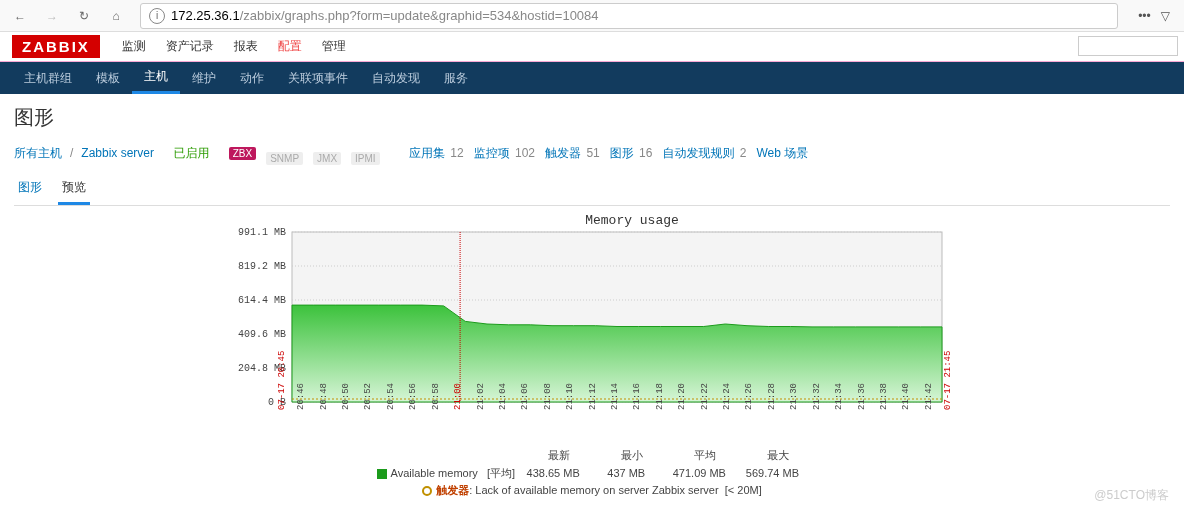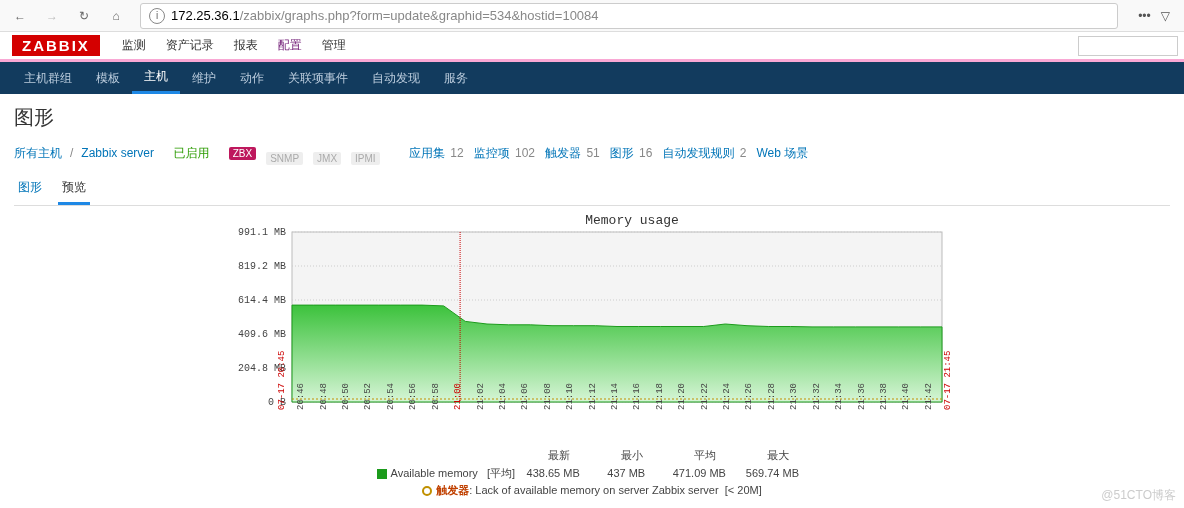--- a/index.html
+++ b/index.html
@@ -8,24 +8,24 @@
 
 .browser-bar { height: 32px; background: #f9f9f9; border-bottom: 1px solid #ddd; display: flex; align-items: center; padding: 0 8px; gap: 8px; }
 .nav-btn { width: 24px; height: 24px; display: flex; align-items: center; justify-content: center; color: #666; cursor: pointer; border-radius: 3px; }
 .url-bar { flex: 1; height: 26px; border: 1px solid #ccc; border-radius: 3px; background: #fff; display: flex; align-items: center; padding: 0 8px; margin: 0 12px 0 4px; color: #555; font-size: 13px; }
 .url-info { width: 16px; height: 16px; border: 1px solid #888; border-radius: 50%; text-align: center; line-height: 14px; font-size: 10px; margin-right: 6px; color: #666; }
 .url-host { color: #000; }
 .url-path { color: #888; }
 .br-right { display: flex; gap: 10px; color: #555; padding-right: 6px; }
 
 
-.zbx-header { height: 30px; background: #fff; border-bottom: 3px solid #f9a8d4; display: flex; align-items: stretch; padding-left: 12px; }
+.zbx-header { height: 30px; background: #fff; border-bottom: 1px solid #f9a8d4; display: flex; align-items: stretch; padding-left: 12px; }
 .zbx-logo { background: #d40000; color: #fff; font-weight: bold; font-size: 15px; letter-spacing: 2px; padding: 0 10px; display: flex; align-items: center; margin: 3px 12px 3px 0; }
 .main-nav a { display: inline-flex; align-items: center; height: 100%; padding: 0 10px; color: #333; text-decoration: none; font-size: 12px; }
-.main-nav a.active { color: #701a75; }
+.main-nav a.active { color: #ef4444; }
 .hdr-search { margin-left: auto; width: 100px; height: 20px; border: 1px solid #ccc; margin-top: 4px; margin-right: 6px; }
 
 
 .sub-nav { height: 32px; background: #123b5e; display: flex; align-items: stretch; padding-left: 12px; }
 .sub-nav a { display: inline-flex; align-items: center; color: #bcd; padding: 8px 12px; text-decoration: none; font-size: 12px; }
 .sub-nav a.active { color: #fff; border-bottom: 3px solid #1e88e5; }
 
 
 .page { padding: 10px 14px; }
 .page-title { font-size: 20px; color: #333; margin-bottom: 10px; font-weight: normal; }
@@ -55,21 +55,21 @@
 .legend { font-family: "Courier New", monospace; font-size: 11px; text-align: center; margin-top: 2px; line-height: 1.6; }
 .legend .sq { display: inline-block; width: 10px; height: 10px; background: #1c9b1c; vertical-align: middle; margin-right: 4px; }
 .legend .cir { display: inline-block; width: 10px; height: 10px; border: 2px solid #c09000; border-radius: 50%; vertical-align: middle; margin-right: 4px; }
 .legend .hdr { display: inline-block; width: 70px; text-align: center; }
 
 
 .btns { display: flex; gap: 8px; padding: 10px 0 0 220px; }
 .btns button { padding: 4px 14px; border: 1px solid #bbb; background: #f1f1f1; color: #666; font-size: 12px; cursor: pointer; }
 .btns button.cancel { background: #fff; border-color: #0275b8; color: #0275b8; }
 
-.watermark { position: absolute; right: 8px; bottom: 4px; color: #ccc; font-size: 12px; }
+.watermark { position: absolute; right: 15px; bottom: 4px; color: #ccc; font-size: 12px; }
 </style>
 </head>
 <body>
 
 <div class="browser-bar">
   <div class="nav-btn">←</div>
   <div class="nav-btn" style="color:#bbb">→</div>
   <div class="nav-btn">↻</div>
   <div class="nav-btn">⌂</div>
   <div class="url-bar">

